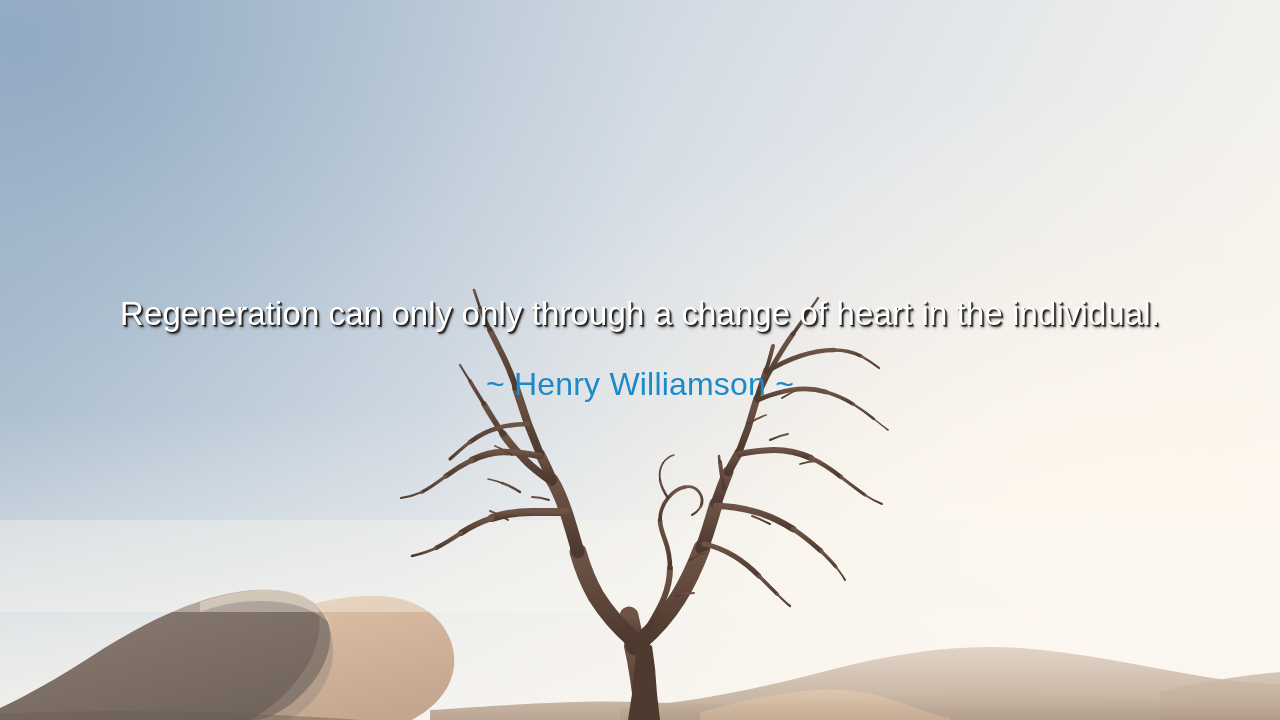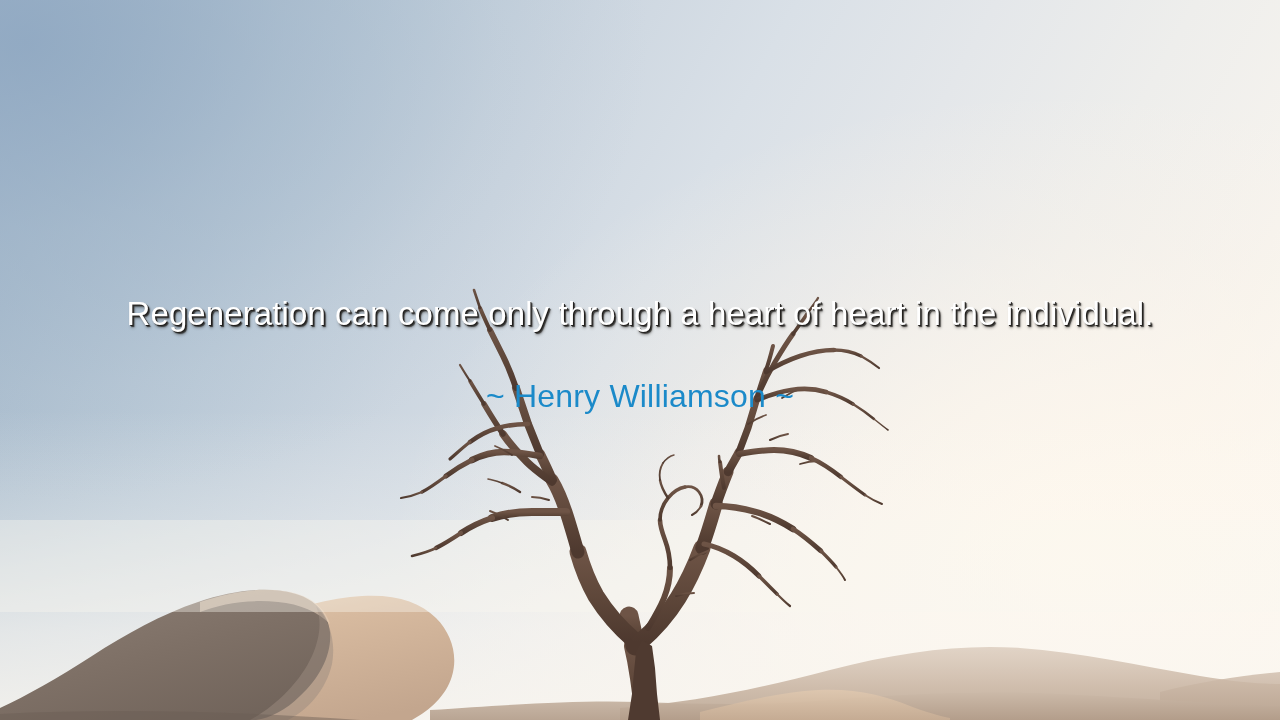--- a/index.html
+++ b/index.html
@@ -91,21 +91,21 @@
     line-height: 44px;
     font-weight: 400;
     color: #ffffff;
     letter-spacing: 0.1px;
     text-shadow:
        1px 1px 0 rgba(30,28,26,0.92),
        2px 2px 1px rgba(30,28,26,0.78),
        2px 3px 3px rgba(40,36,32,0.45);
   }
   .author-text {
-    margin: 16px;
+    margin: 4px;
     padding-top: 24px;
     font-family: "Liberation Sans", sans-serif;
     font-size: 32px;
     line-height: 40px;
     font-weight: 400;
     color: #1b8ac9;
     letter-spacing: 0.2px;
   }
 </style>
 </head>
@@ -289,17 +289,17 @@
         <path d="M690,560 C696,556 702,553 708,551" stroke-width="2.2"></path>
         <path d="M676,596 C682,594 688,593 694,593" stroke-width="2"></path>
 
       </g>
 
       <path d="M628,720 L632,694 L634,672 L636,652 L642,640 L652,646 L655,668 L657,694 L660,720 Z" fill="#4f3a30"></path>
     </svg>
   </div>
 
   <div class="text-block">
-    <p class="quote-text">Regeneration can come only through a heart of heart in the individual.</p>
+    <p class="quote-text">Regeneration can only only through a change of heart in the individual.</p>
     <p class="author-text">~ Henry Williamson ~</p>
   </div>
 
 </div>
 
 </body></html>

